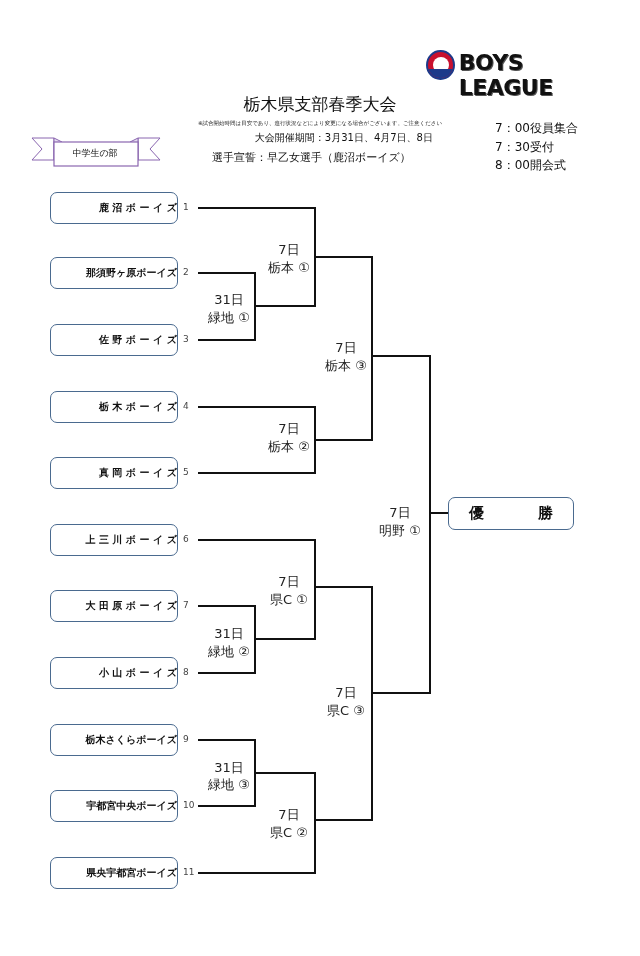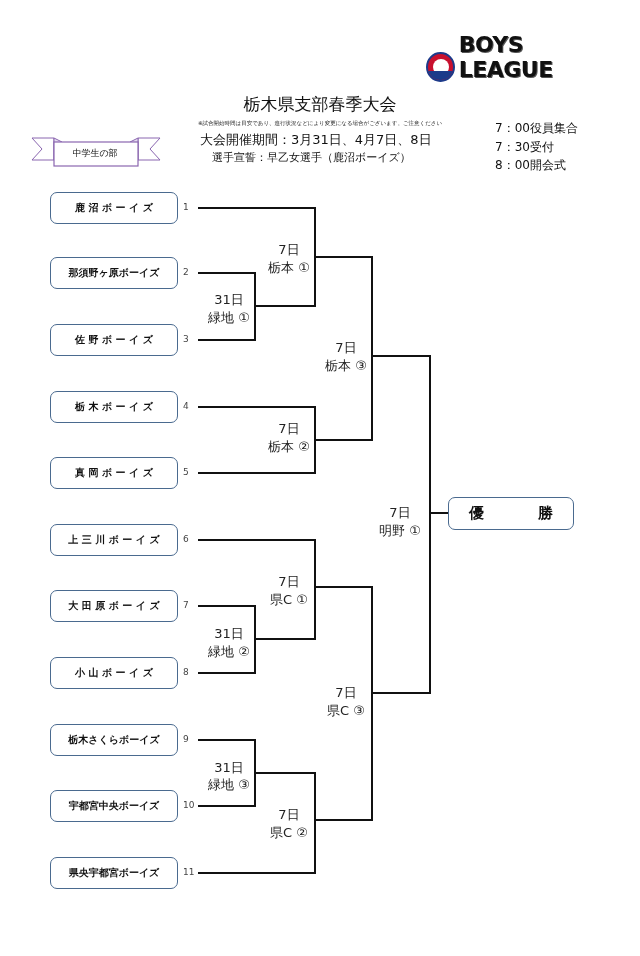--- a/index.html
+++ b/index.html
@@ -1,30 +1,30 @@
 <!DOCTYPE html>
 <html><head>
 <meta charset="utf-8">
 <style>
   html,body{margin:0;padding:0;background:#fff;}
   body{width:640px;height:956px;position:relative;overflow:hidden;font-family:"DejaVu Sans",sans-serif;color:#111;}
   .abs{position:absolute;}
-  #logo{left:426px;top:50px;width:190px;height:32px;display:flex;align-items:flex-end;}
+  #logo{left:426px;top:50px;width:190px;height:32px;display:flex;align-items:flex-start;}
   #logo .emblem{width:30px;height:30px;border-radius:50%;background:#c8102e;position:relative;overflow:hidden;border:2px solid #1d3a8a;box-sizing:border-box;}
   #logo .emblem::before{content:"";position:absolute;left:5px;top:5px;width:16px;height:16px;border-radius:50%;background:#fff;}
   #logo .emblem::after{content:"";position:absolute;left:0;bottom:0;width:100%;height:9px;background:#1d3a8a;}
   #logo .word{font-family:"DejaVu Sans",sans-serif;font-weight:bold;font-size:22px;letter-spacing:-0.5px;margin-left:4px;color:#111;text-shadow:1px 1px 0 #555;}
   #title{left:200px;top:93px;width:240px;text-align:center;font-size:17px;}
   #notice{left:195px;top:120px;width:250px;text-align:center;font-size:5.5px;color:#222;white-space:nowrap;}
-  #period{left:200px;top:131px;width:240px;text-align:left;font-size:13px;}
+  #period{left:193px;top:131px;width:240px;text-align:right;font-size:10px;}
   #oath{left:212px;top:150px;font-size:11px;}
   .sched{left:495px;font-size:12px;}
   #ribbon{left:30px;top:132px;width:132px;height:36px;}
   #ribbon-label{left:55px;top:147px;width:80px;text-align:center;font-size:9px;font-weight:normal;}
-  .team{left:50px;width:128px;height:32px;border:1.5px solid #4a6a8f;border-radius:7px;box-sizing:border-box;display:flex;align-items:center;justify-content:center;font-size:10px;font-weight:bold;background:#fff;}
+  .team{left:50px;width:128px;height:32px;border:1.5px solid #4a6a8f;border-radius:7px;box-sizing:border-box;display:flex;align-items:center;justify-content:flex-end;font-size:10px;font-weight:bold;background:#fff;}
   .team span{display:block;}
   .seed{left:183px;font-size:9px;color:#444;width:14px;}
   .mlabel{font-size:13px;text-align:center;width:50px;color:#222;line-height:1;}
   #champ{left:448px;top:497px;width:126px;height:33px;border:1.5px solid #4a6a8f;border-radius:7px;box-sizing:border-box;display:flex;align-items:center;justify-content:space-between;padding:0 20px;font-size:15px;font-weight:bold;}
   svg#lines{position:absolute;left:0;top:0;}
 </style>
 </head>
 <body>
 
 <div id="logo" class="abs">

